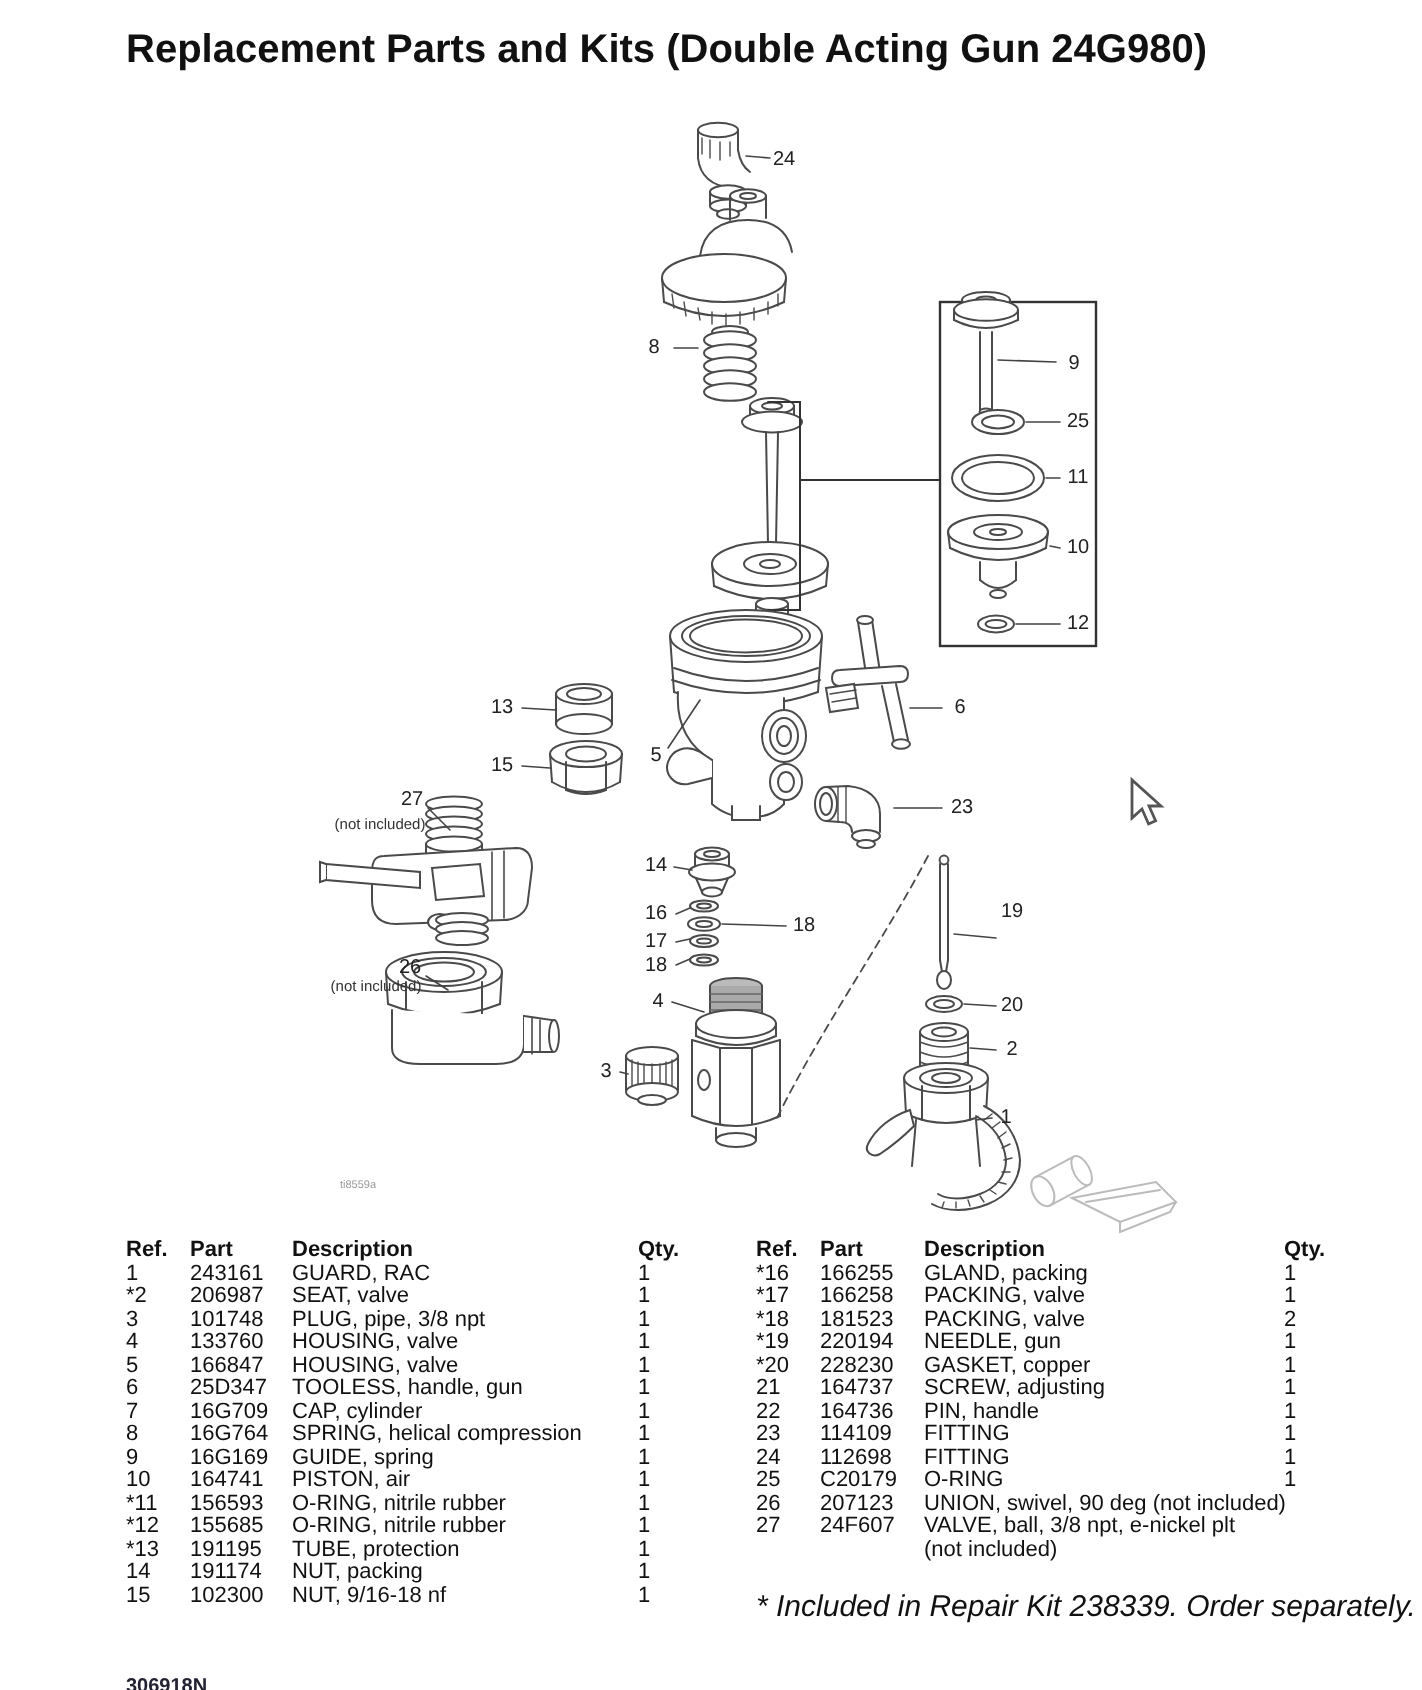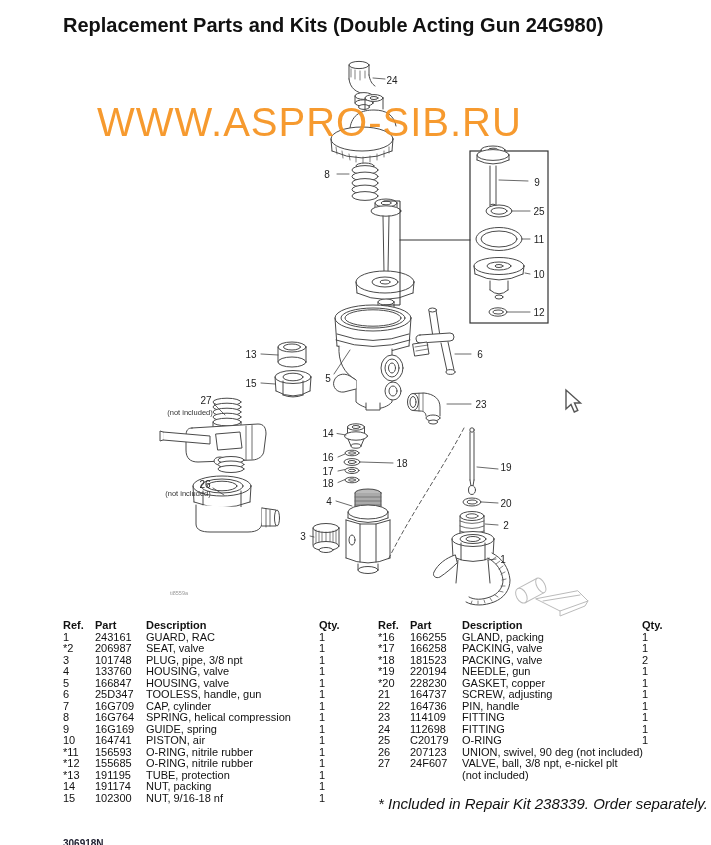--- a/index.html
+++ b/index.html
@@ -322,21 +322,20 @@
         <path d="M361,412 L393,413"></path>
         <path d="M336,451 L352,456"></path>
         <path d="M310,486 L314,487"></path>
         <path d="M477,417 L498,419"></path>
         <path d="M482,452 L498,453"></path>
         <path d="M485,474 L498,475"></path>
         <path d="M488,510 L496,509"></path>
       </g>
     </svg>
 
-    <div class="watermark" style="color: rgb(246, 146, 30);">WWW.ASPRO-SIB.RU</div>
 
     <div class="callouts">
         <span class="callout" style="left: 392px; top: 80px;">24</span>
         <span class="callout" style="left: 327px; top: 174px;">8</span>
         <span class="callout" style="left: 537px; top: 182px;">9</span>
         <span class="callout" style="left: 539px; top: 211px;">25</span>
         <span class="callout" style="left: 539px; top: 239px;">11</span>
         <span class="callout" style="left: 539px; top: 274px;">10</span>
         <span class="callout" style="left: 539px; top: 312px;">12</span>
         <span class="callout" style="left: 251px; top: 354px;">13</span>
@@ -348,21 +347,21 @@
         <span class="callout small" style="left: 190px; top: 412px;">(not included)</span>
         <span class="callout" style="left: 205px; top: 484px;">26</span>
         <span class="callout small" style="left: 188px; top: 493px;">(not included)</span>
         <span class="callout" style="left: 328px; top: 433px;">14</span>
         <span class="callout" style="left: 328px; top: 457px;">16</span>
         <span class="callout" style="left: 328px; top: 471px;">17</span>
         <span class="callout" style="left: 328px; top: 483px;">18</span>
         <span class="callout" style="left: 402px; top: 463px;">18</span>
         <span class="callout" style="left: 329px; top: 501px;">4</span>
         <span class="callout" style="left: 303px; top: 536px;">3</span>
-        <span class="callout" style="left: 506px; top: 467px; text-align: center;">19</span>
+        <span class="callout" style="left: 506px; top: 456px; text-align: center;">19</span>
         <span class="callout" style="left: 506px; top: 503px;">20</span>
         <span class="callout" style="left: 506px; top: 525px;">2</span>
         <span class="callout" style="left: 503px; top: 559px;">1</span>
         <span class="callout tiny" style="left: 179px; top: 593px;">ti8559a</span>
       </div>
 
     <svg class="cursor" width="20" height="27" viewBox="0 0 20 27">
       <path d="M3,2 L3,21 L8,16.5 L11.3,24 L14.8,22.4 L11.5,15 L17.5,15 Z" fill="#fff" stroke="#555" stroke-width="1.4"></path>
     </svg>
   </div>

